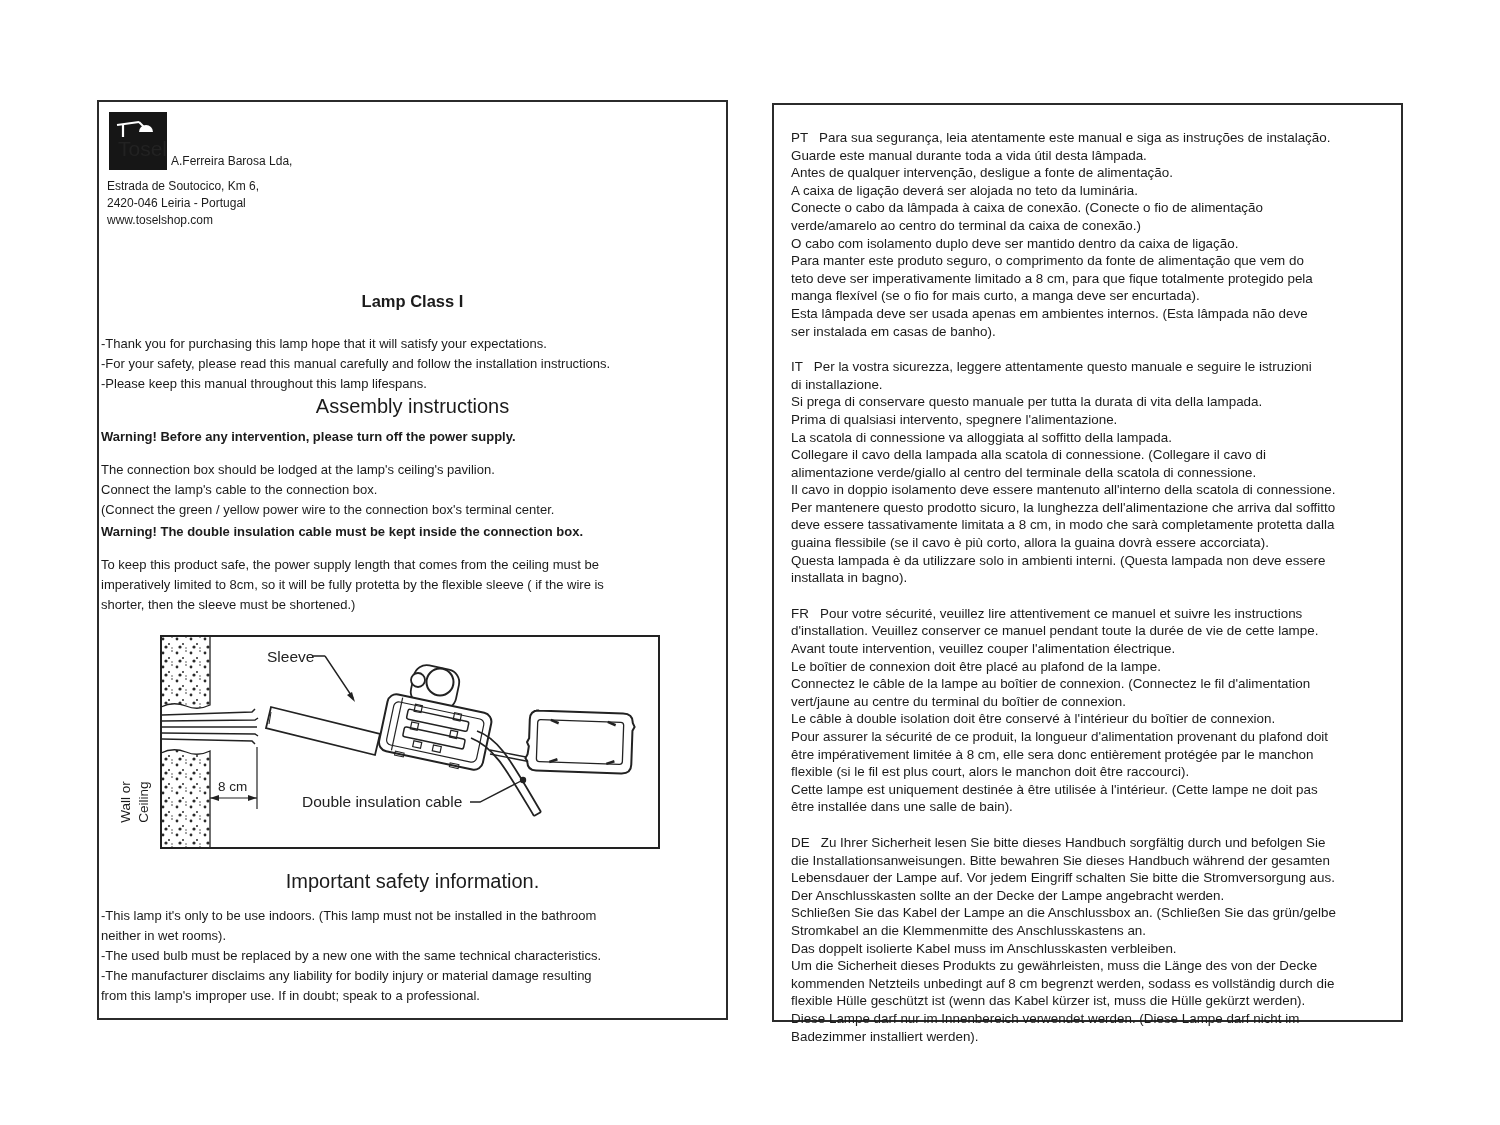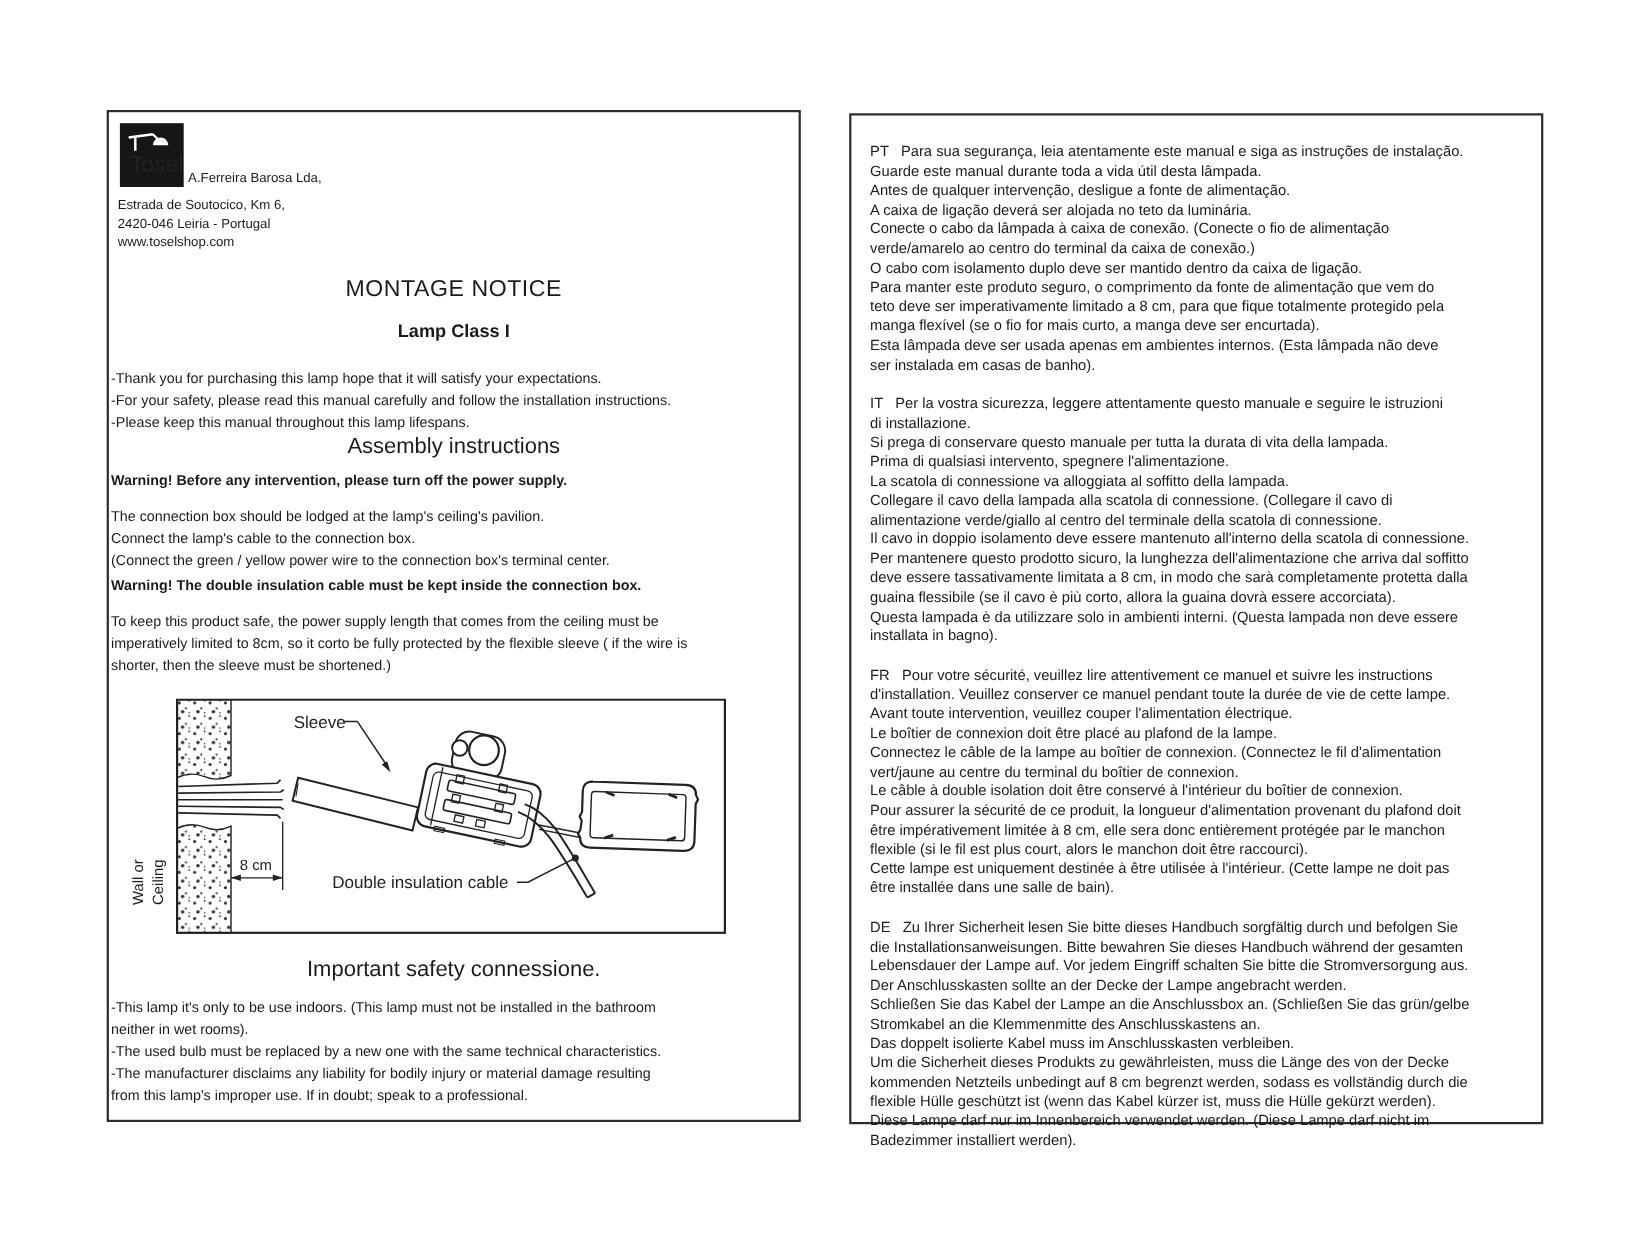--- a/index.html
+++ b/index.html
@@ -86,39 +86,38 @@
         <path d="M30 20 a7 7 0 0 1 14 0 Z" fill="#ffffff"></path>
         <text x="9" y="44" font-size="21" fill="#ffffff">Tosel</text>
       </svg>
     </div>
 
     <div class="abs addr" id="addr-first">A.Ferreira Barosa Lda,</div>
     <div class="abs addr" id="addr-rest">Estrada de Soutocico, Km 6,
 2420-046 Leiria - Portugal
 www.toselshop.com</div>
 
-    <div class="abs center" id="montage-title">MONTAGE NOTICE</div>
     <div class="abs center" id="lamp-class">Lamp Class I</div>
 
     <div class="abs body-text" id="intro-text">-Thank you for purchasing this lamp hope that it will satisfy your expectations.
 -For your safety, please read this manual carefully and follow the installation instructions.
 -Please keep this manual throughout this lamp lifespans.</div>
 
     <div class="abs center" id="assembly-heading">Assembly instructions</div>
 
     <div class="abs body-text" id="warning-power">Warning! Before any intervention, please turn off the power supply.</div>
 
     <div class="abs body-text" id="connection-steps">The connection box should be lodged at the lamp's ceiling's pavilion.
 Connect the lamp's cable to the connection box.
 (Connect the green / yellow power wire to the connection box's terminal center.</div>
 
     <div class="abs body-text" id="warning-insulation">Warning! The double insulation cable must be kept inside the connection box.</div>
 
     <div class="abs body-text" id="length-note">To keep this product safe, the power supply length that comes from the ceiling must be
-imperatively limited to 8cm, so it corto be fully protected by the flexible sleeve ( if the wire is
+imperatively limited to 8cm, so it will be fully protetta by the flexible sleeve ( if the wire is
 shorter, then the sleeve must be shortened.)</div>
 
     <svg class="abs" id="diagram-svg" width="500" height="214" viewBox="0 0 500 214">
       <defs>
         <pattern id="speckle" width="14" height="14" patternUnits="userSpaceOnUse">
           <circle cx="3" cy="4" r="1.4" fill="#2a2a2a"></circle>
           <circle cx="9" cy="9" r="1.0" fill="#2a2a2a"></circle>
           <circle cx="12" cy="2" r="0.8" fill="#2a2a2a"></circle>
           <circle cx="6" cy="12" r="1.6" fill="#2a2a2a"></circle>
           <circle cx="12" cy="13" r="0.7" fill="#2a2a2a"></circle>
@@ -205,21 +204,21 @@
       <text x="142" y="172" font-size="15.5">Double insulation cable</text>
       <g>
         <path d="M310,167 h10 L361,146" stroke="#222" stroke-width="1.4" fill="none"></path>
         <circle cx="363" cy="145" r="3.2" fill="#222"></circle>
       </g>
     </svg>
 
     <div class="abs" id="wall-label">Wall or
 Ceiling</div>
 
-    <div class="abs center" id="safety-heading">Important safety connessione.</div>
+    <div class="abs center" id="safety-heading">Important safety information.</div>
     <div class="abs body-text" id="safety-text">-This lamp it's only to be use indoors. (This lamp must not be installed in the bathroom
 neither in wet rooms).
 -The used bulb must be replaced by a new one with the same technical characteristics.
 -The manufacturer disclaims any liability for bodily injury or material damage resulting
 from this lamp's improper use. If in doubt; speak to a professional.</div>
   </div>
 
   <div class="panel" id="right-panel">
     <div class="lang-section">PT   Para sua segurança, leia atentamente este manual e siga as instruções de instalação.
 Guarde este manual durante toda a vida útil desta lâmpada.

